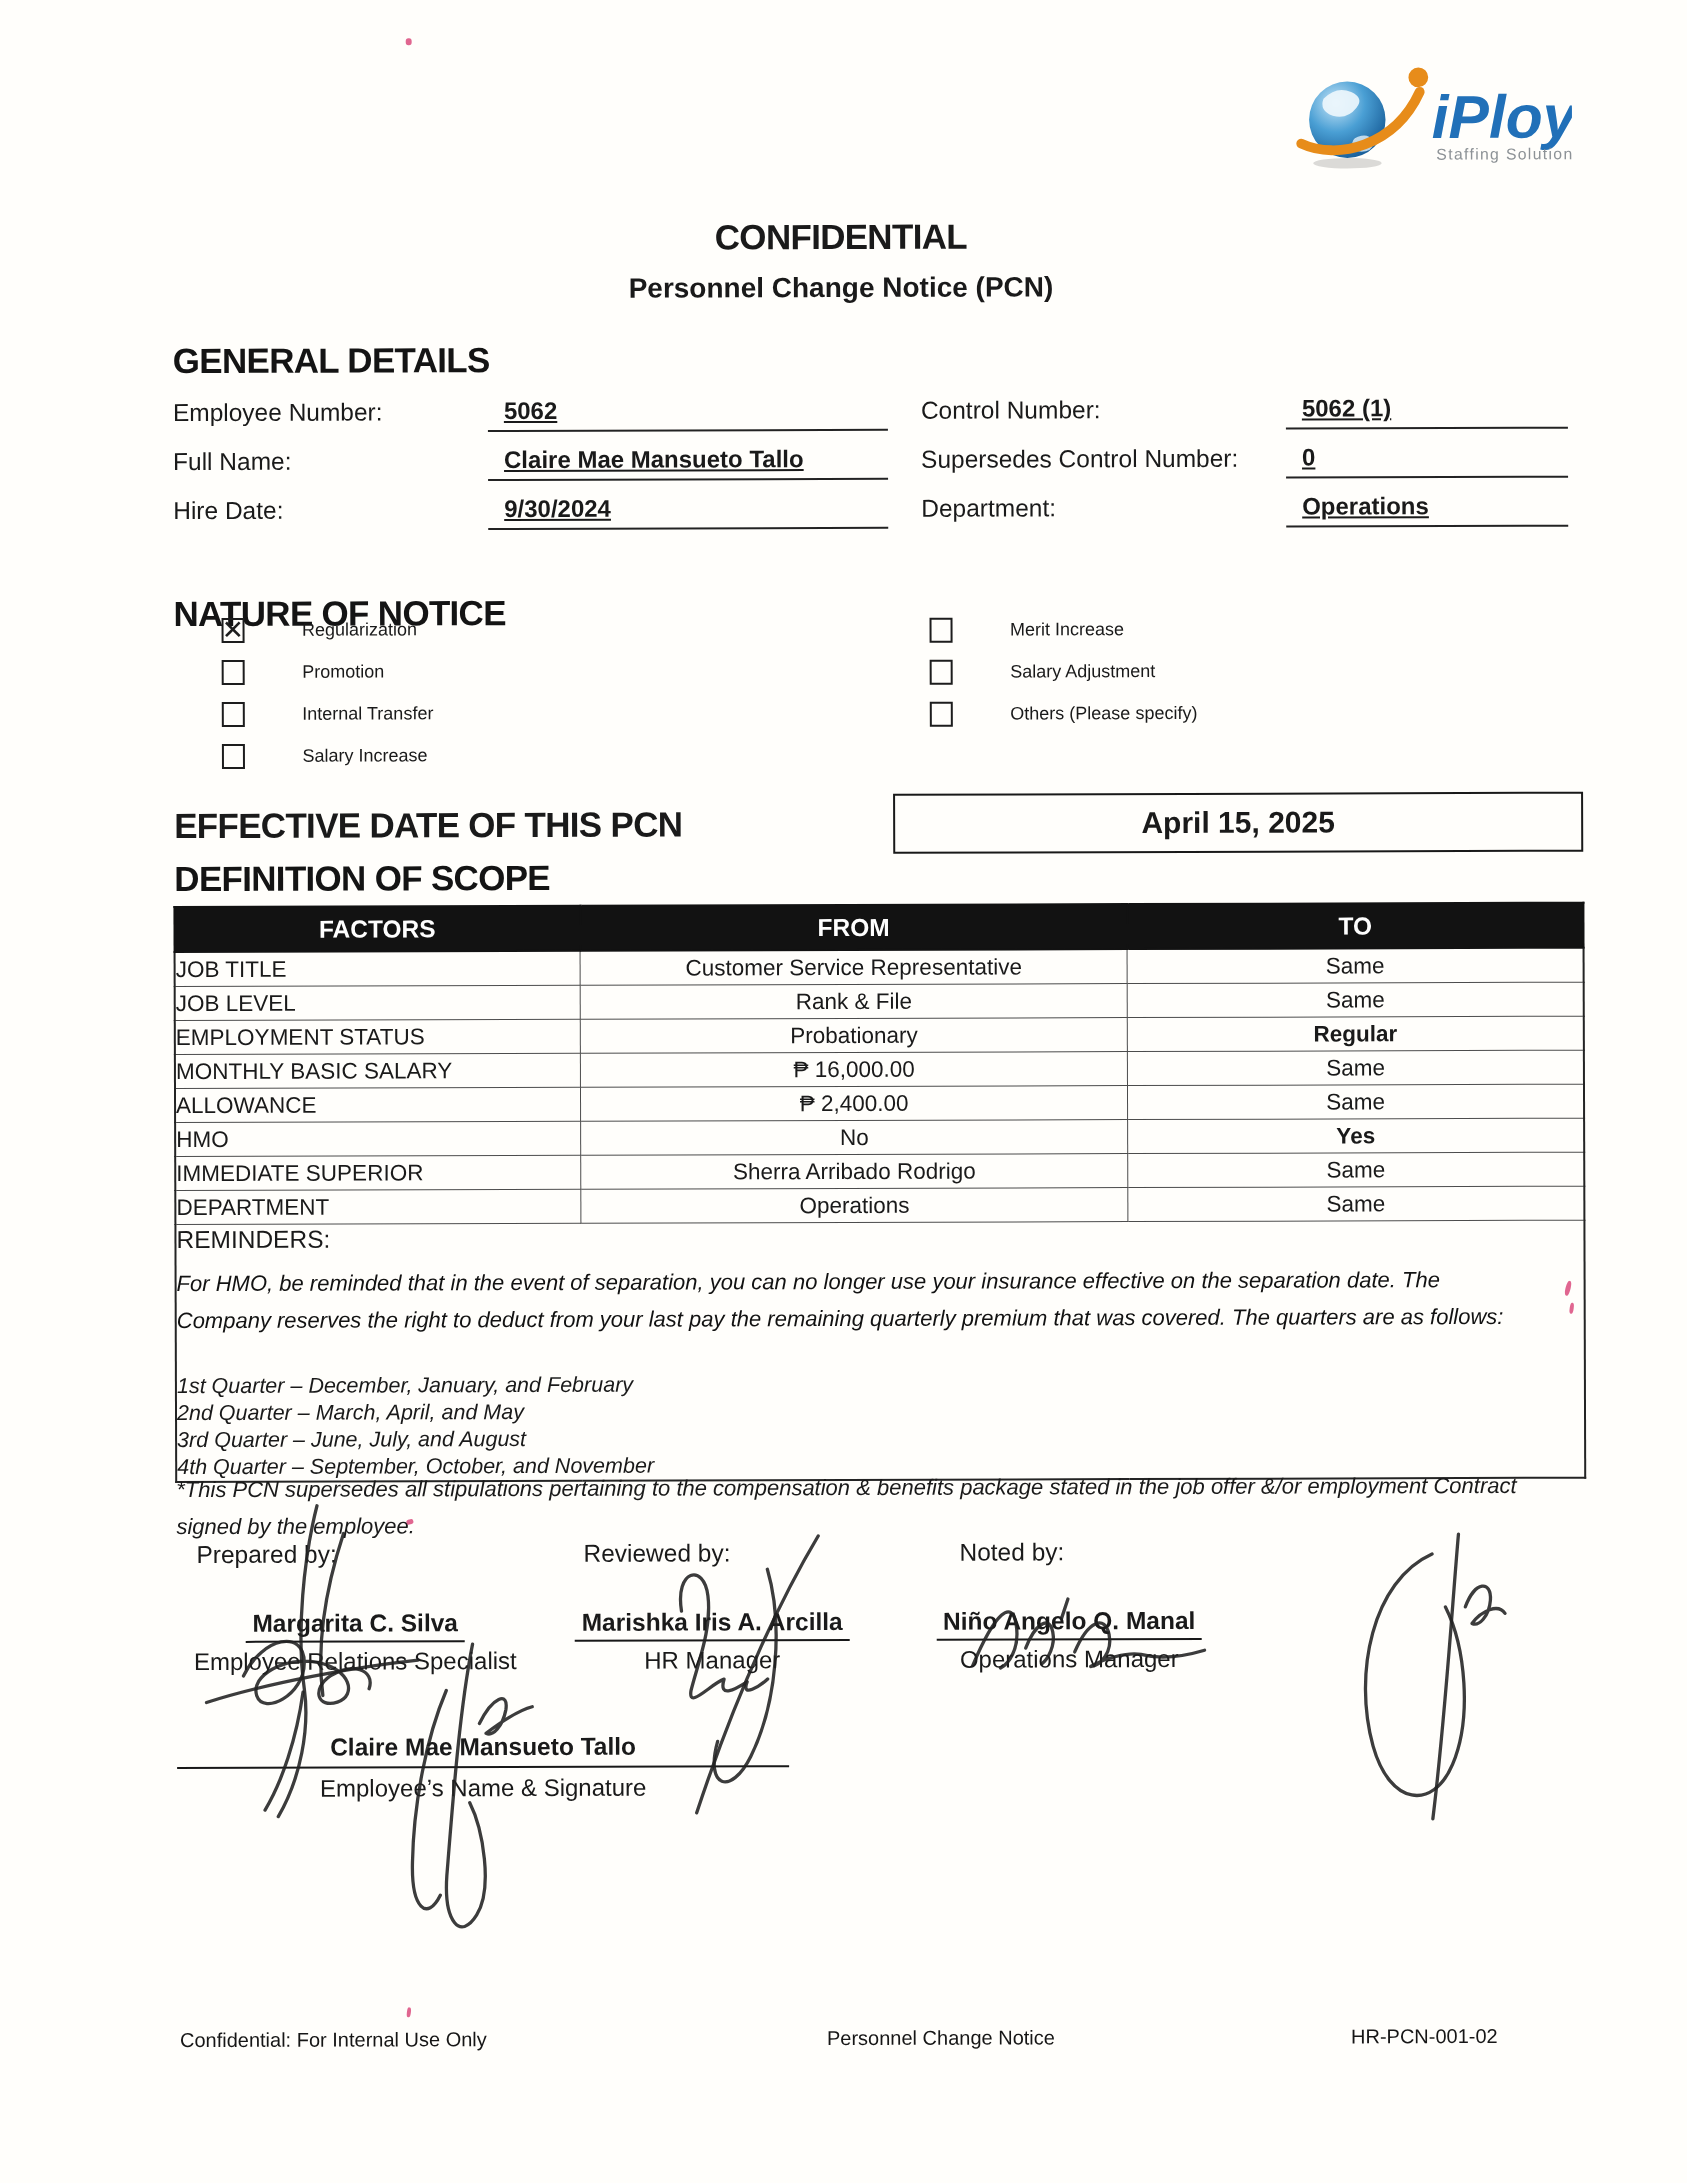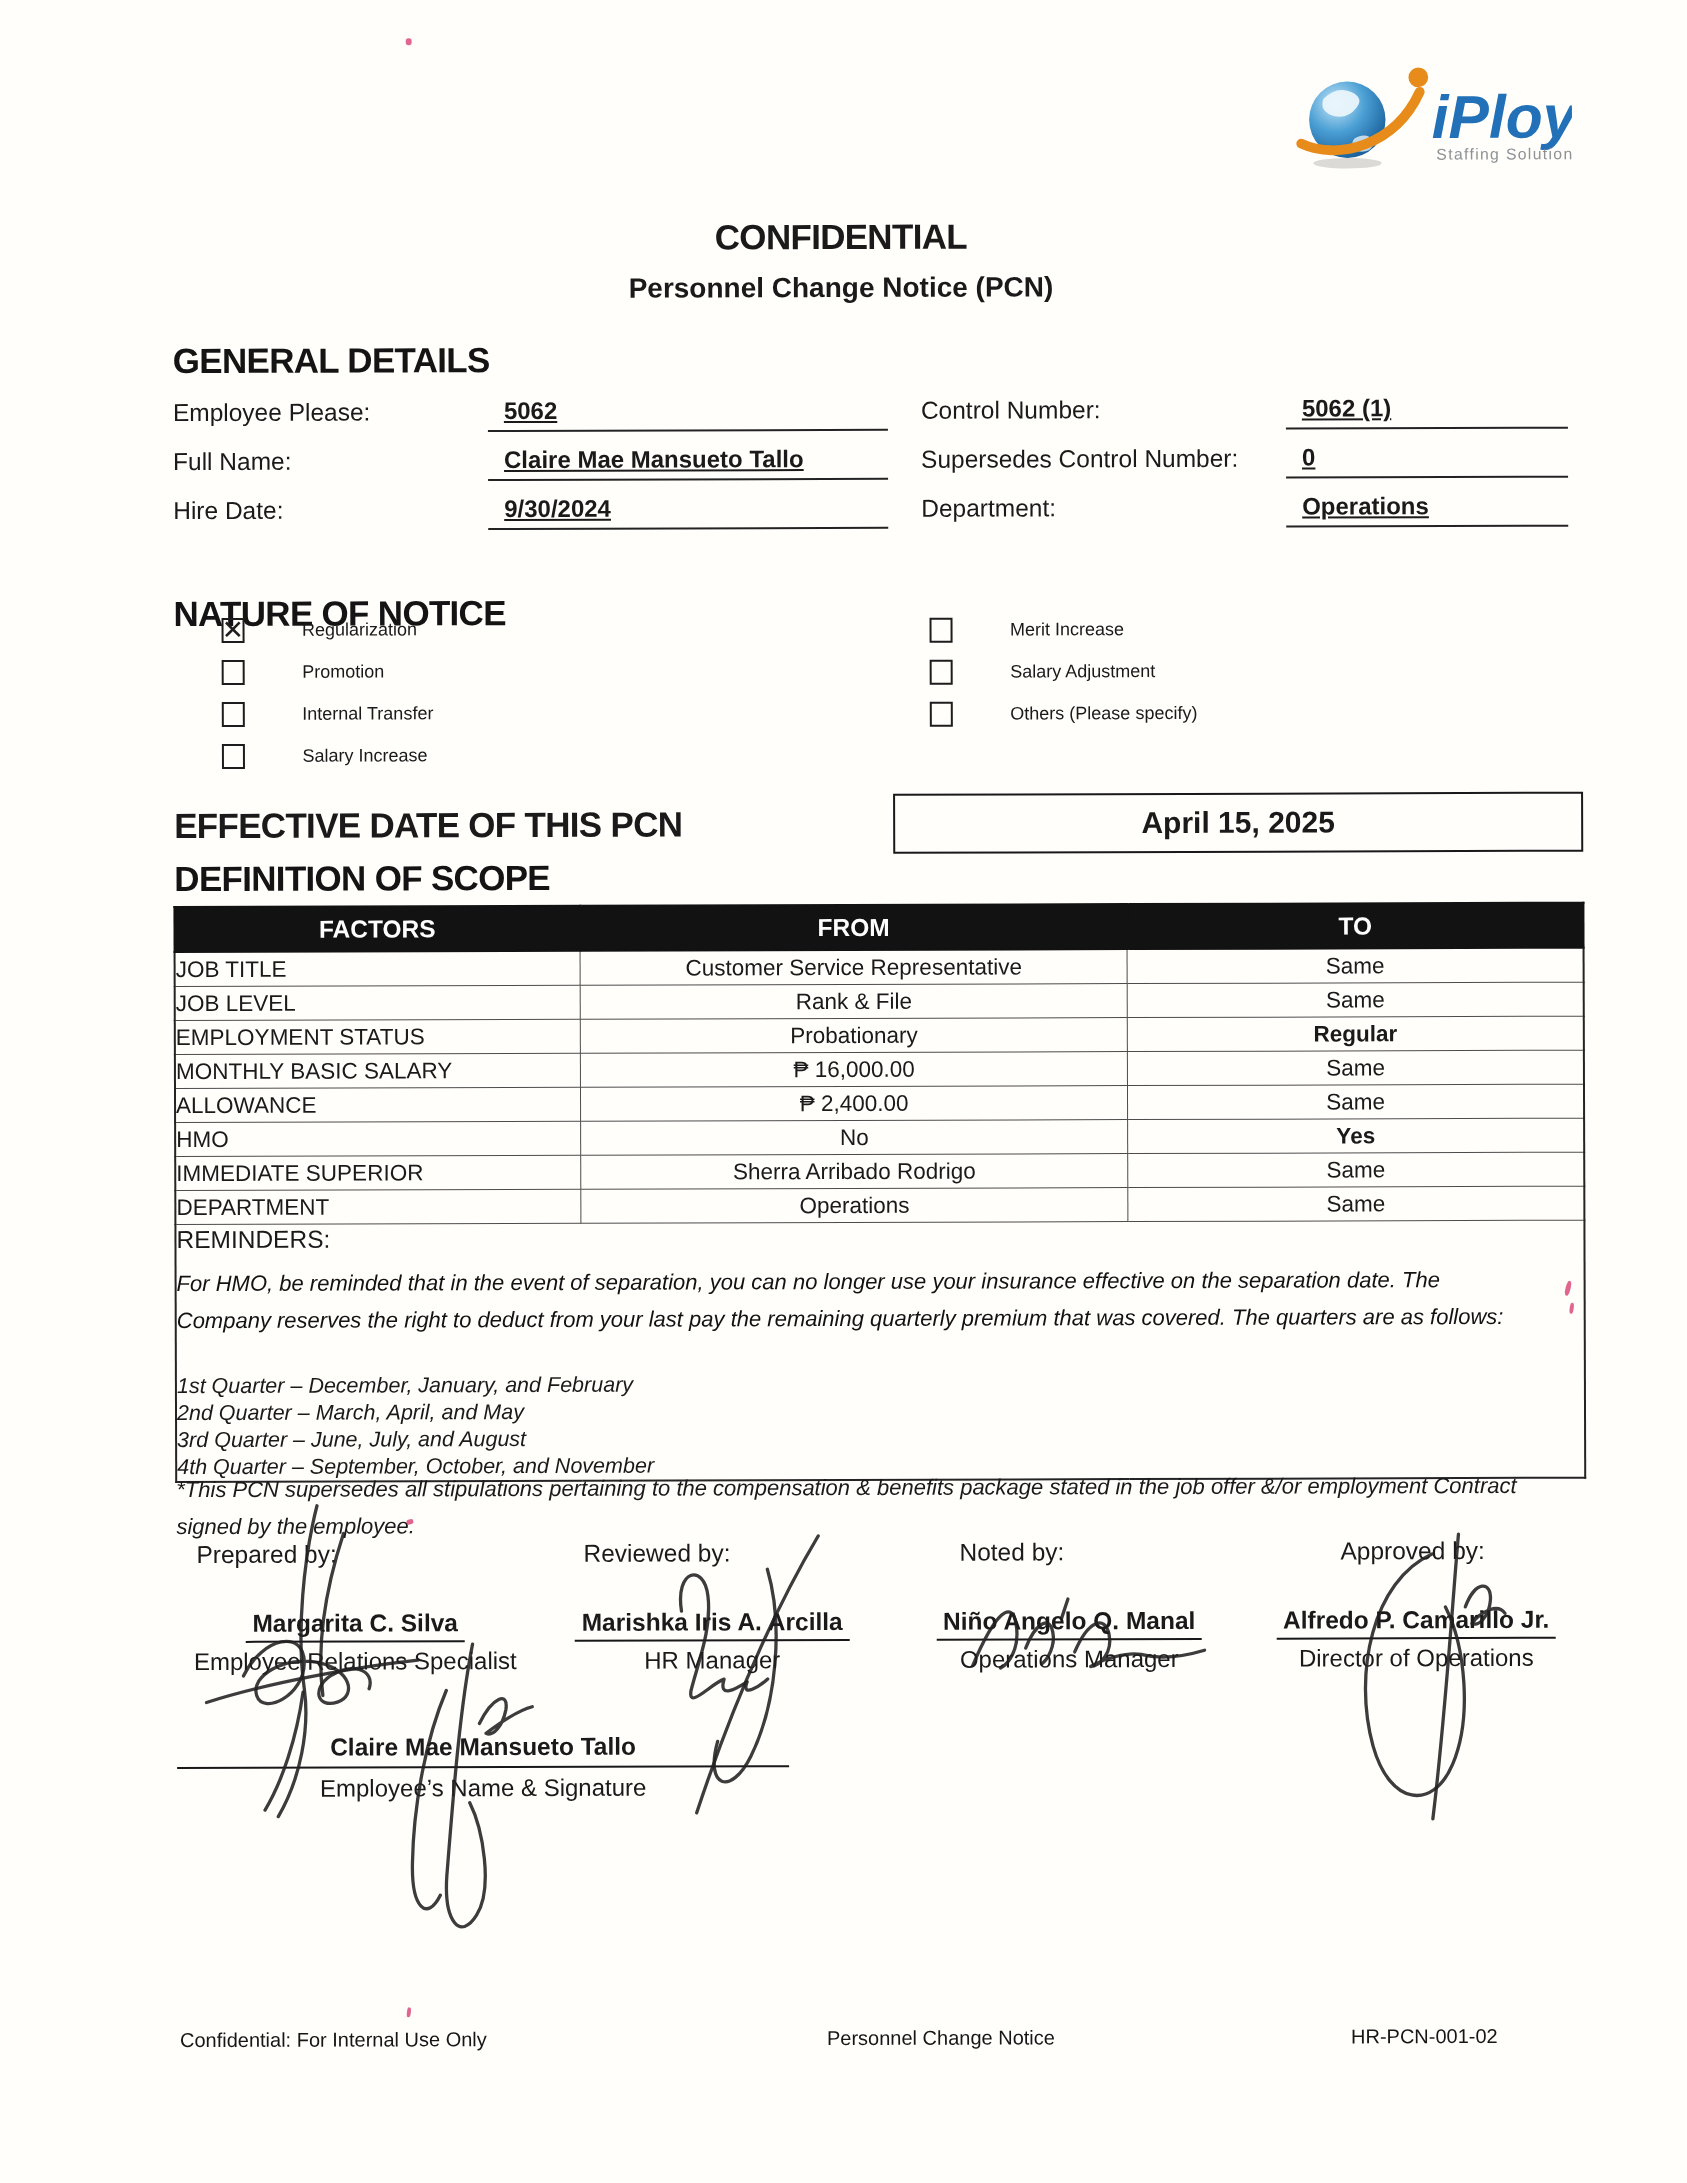--- a/index.html
+++ b/index.html
@@ -134,21 +134,21 @@
 
   <div class="title-block">
     <div class="t-conf">CONFIDENTIAL</div>
     <div class="t-form">Personnel Change Notice (PCN)</div>
   </div>
 
   <div class="h-sec sec-general">GENERAL DETAILS</div>
   <div class="details">
     <div class="d-left">
       <div class="field-row">
-        <div class="f-label">Employee Please:</div>
+        <div class="f-label">Employee Number:</div>
         <div class="f-value">5062</div>
       </div>
       <div class="field-row">
         <div class="f-label">Full Name:</div>
         <div class="f-value">Claire Mae Mansueto Tallo</div>
       </div>
       <div class="field-row">
         <div class="f-label">Hire Date:</div>
         <div class="f-value">9/30/2024</div>
       </div>
@@ -291,25 +291,20 @@
     <div class="sig-col c2">
       <div class="sig-role">Reviewed by:</div>
       <div class="sig-name-wrap"><span class="sig-name">Marishka Iris A. Arcilla</span></div>
       <div class="sig-title">HR Manager</div>
     </div>
     <div class="sig-col c3">
       <div class="sig-role">Noted by:</div>
       <div class="sig-name-wrap"><span class="sig-name">Niño Angelo Q. Manal</span></div>
       <div class="sig-title">Operations Manager</div>
     </div>
-    <div class="sig-col c4">
-      <div class="sig-role">Approved by:</div>
-      <div class="sig-name-wrap"><span class="sig-name">Alfredo P. Camarillo Jr.</span></div>
-      <div class="sig-title">Director of Operations</div>
-    </div>
   </div>
 
   <div class="emp-block">
     <div class="emp-name">Claire Mae Mansueto Tallo</div>
     <div class="emp-caption">Employee’s Name &amp; Signature</div>
   </div>
 
   <svg class="scrawl" style="left:198px;top:1492px;" width="238" height="331" viewBox="0 0 360 500">
     <path d="M178,18 C158,95 146,210 158,295 C166,355 152,430 118,488"></path>
     <path d="M218,60 C190,145 176,225 186,305"></path>

